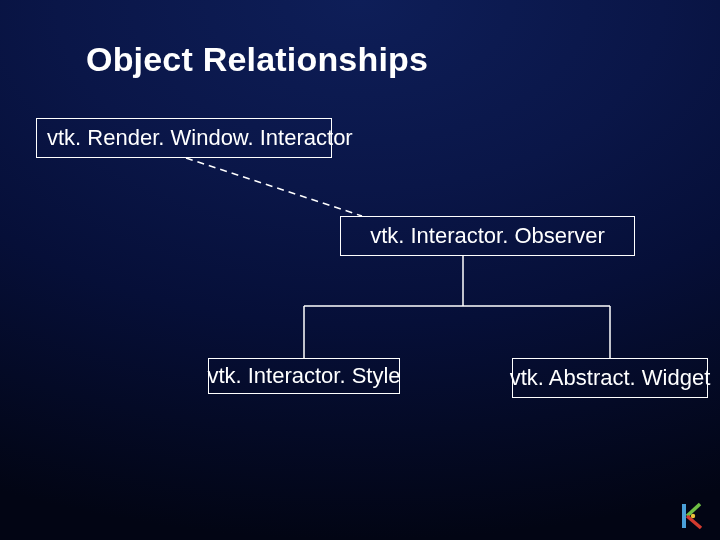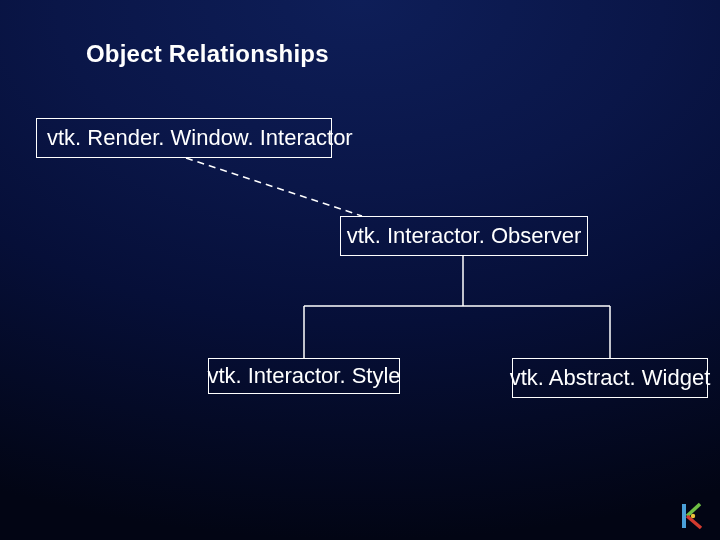--- a/index.html
+++ b/index.html
@@ -18,40 +18,40 @@
                 #0e1e58 0%,
                 #0a1648 35%,
                 #060f38 60%,
                 #020514 100%);
     color: #ffffff;
   }
   .title {
     position: absolute;
     left: 86px;
     top: 40px;
-    font-size: 24px;
+    font-size: 34px;
     font-weight: 700;
     color: #ffffff;
     letter-spacing: 0.2px;
   }
   .box {
     position: absolute;
     border: 1.5px solid #ffffff;
     background: transparent;
     color: #ffffff;
     font-size: 22px;
     display: flex;
     align-items: center;
     justify-content: center;
     box-sizing: border-box;
     padding: 2px 6px;
     white-space: nowrap;
   }
   .box-rwi { left: 36px;  top: 118px; width: 296px; height: 40px; justify-content: flex-start; padding-left: 10px; }
-  .box-io  { left: 340px; top: 216px; width: 248px; height: 40px; }
+  .box-io  { left: 340px; top: 216px; width: 295px; height: 40px; }
   .box-is  { left: 208px; top: 358px; width: 192px; height: 36px; }
   .box-aw  { left: 512px; top: 358px; width: 196px; height: 40px; }
 
   svg.connectors {
     position: absolute;
     left: 0; top: 0;
     width: 720px; height: 540px;
     pointer-events: none;
   }
 

